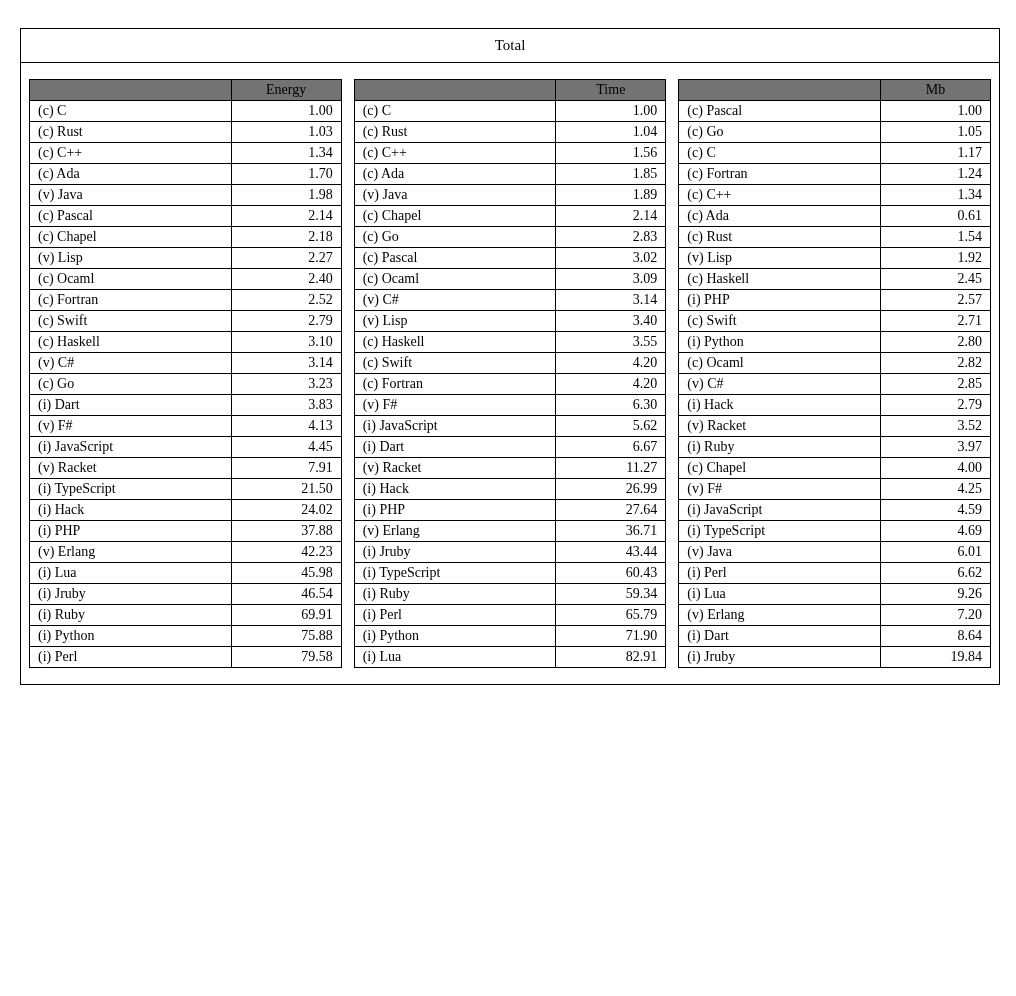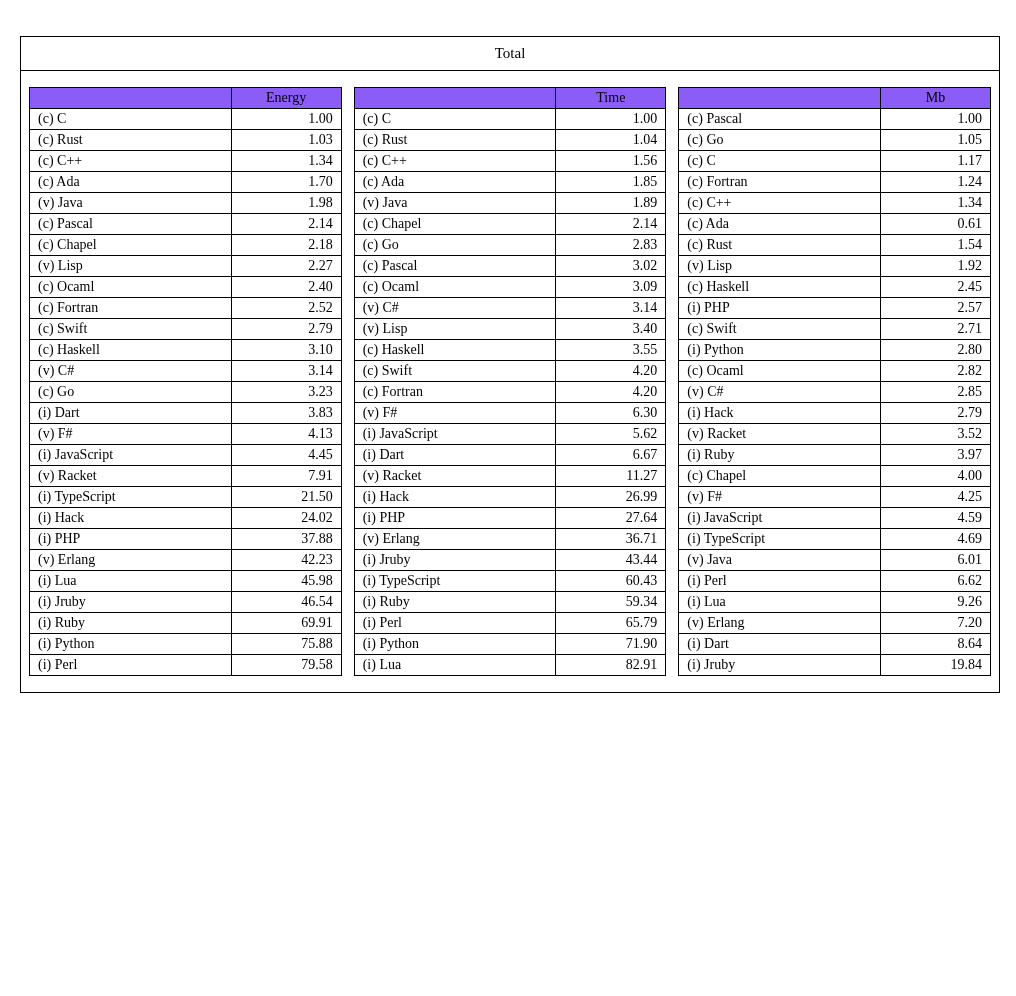--- a/index.html
+++ b/index.html
@@ -12,21 +12,21 @@
       font-family: serif;
       background: #fff;
       color: #000;
       font-size: 14px;
       padding: 20px;
     }
 
     .outer-container {
       border: 1.5px solid #000;
       width: 980px;
-      margin: 16px auto;
+      margin: 8px auto;
     }
 
     .total-header {
       text-align: center;
       padding: 8px;
       border-bottom: 1.5px solid #000;
       font-size: 15px;
     }
 
     .tables-row {
@@ -45,21 +45,21 @@
     .data-table th,
     .data-table td {
       border: 1px solid #000;
       padding: 2px 8px;
       white-space: nowrap;
     }
 
     .data-table th {
       text-align: center;
       font-weight: normal;
-      background: #8b5cf6;
+      background: #737373;
     }
 
     .data-table td:first-child {
       text-align: left;
     }
 
     .data-table td:last-child {
       text-align: right;
     }
 

